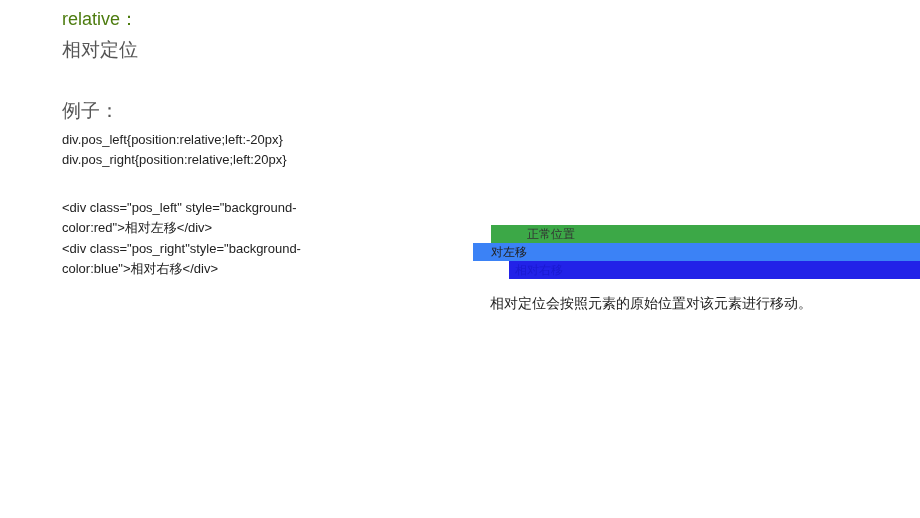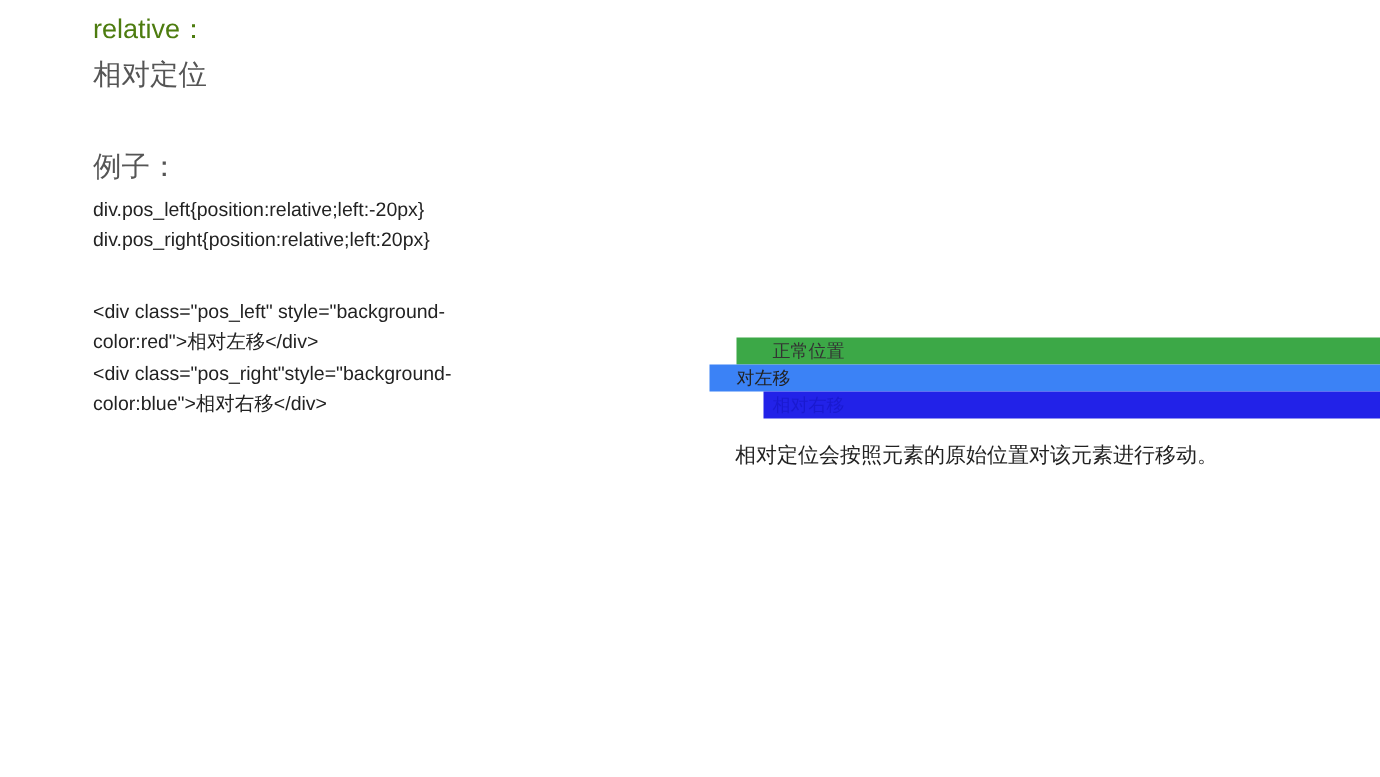--- a/index.html
+++ b/index.html
@@ -34,21 +34,21 @@
       position: absolute;
       left: 475px;
       top: 225px;
       width: 430px;
     }
     .bar {
       height: 18px;
       font-size: 12px;
       line-height: 18px;
       color: #333;
-      padding-left: 24px;
+      padding-left: 36px;
     }
     .bar-green { background: #3ca847; width: 430px; margin-left: 16px; }
     .bar-red { background: #3b82f6; width: 508px; margin-left: -2px; color:#222; padding-left:18px;}
     .bar-blue { background: #2222e8; width: 430px; margin-left: 34px; color:#1a1ad0; padding-left:6px;}
     .explain {
       position: absolute;
       left: 490px;
       top: 295px;
       font-size: 14px;
       color: #222;

